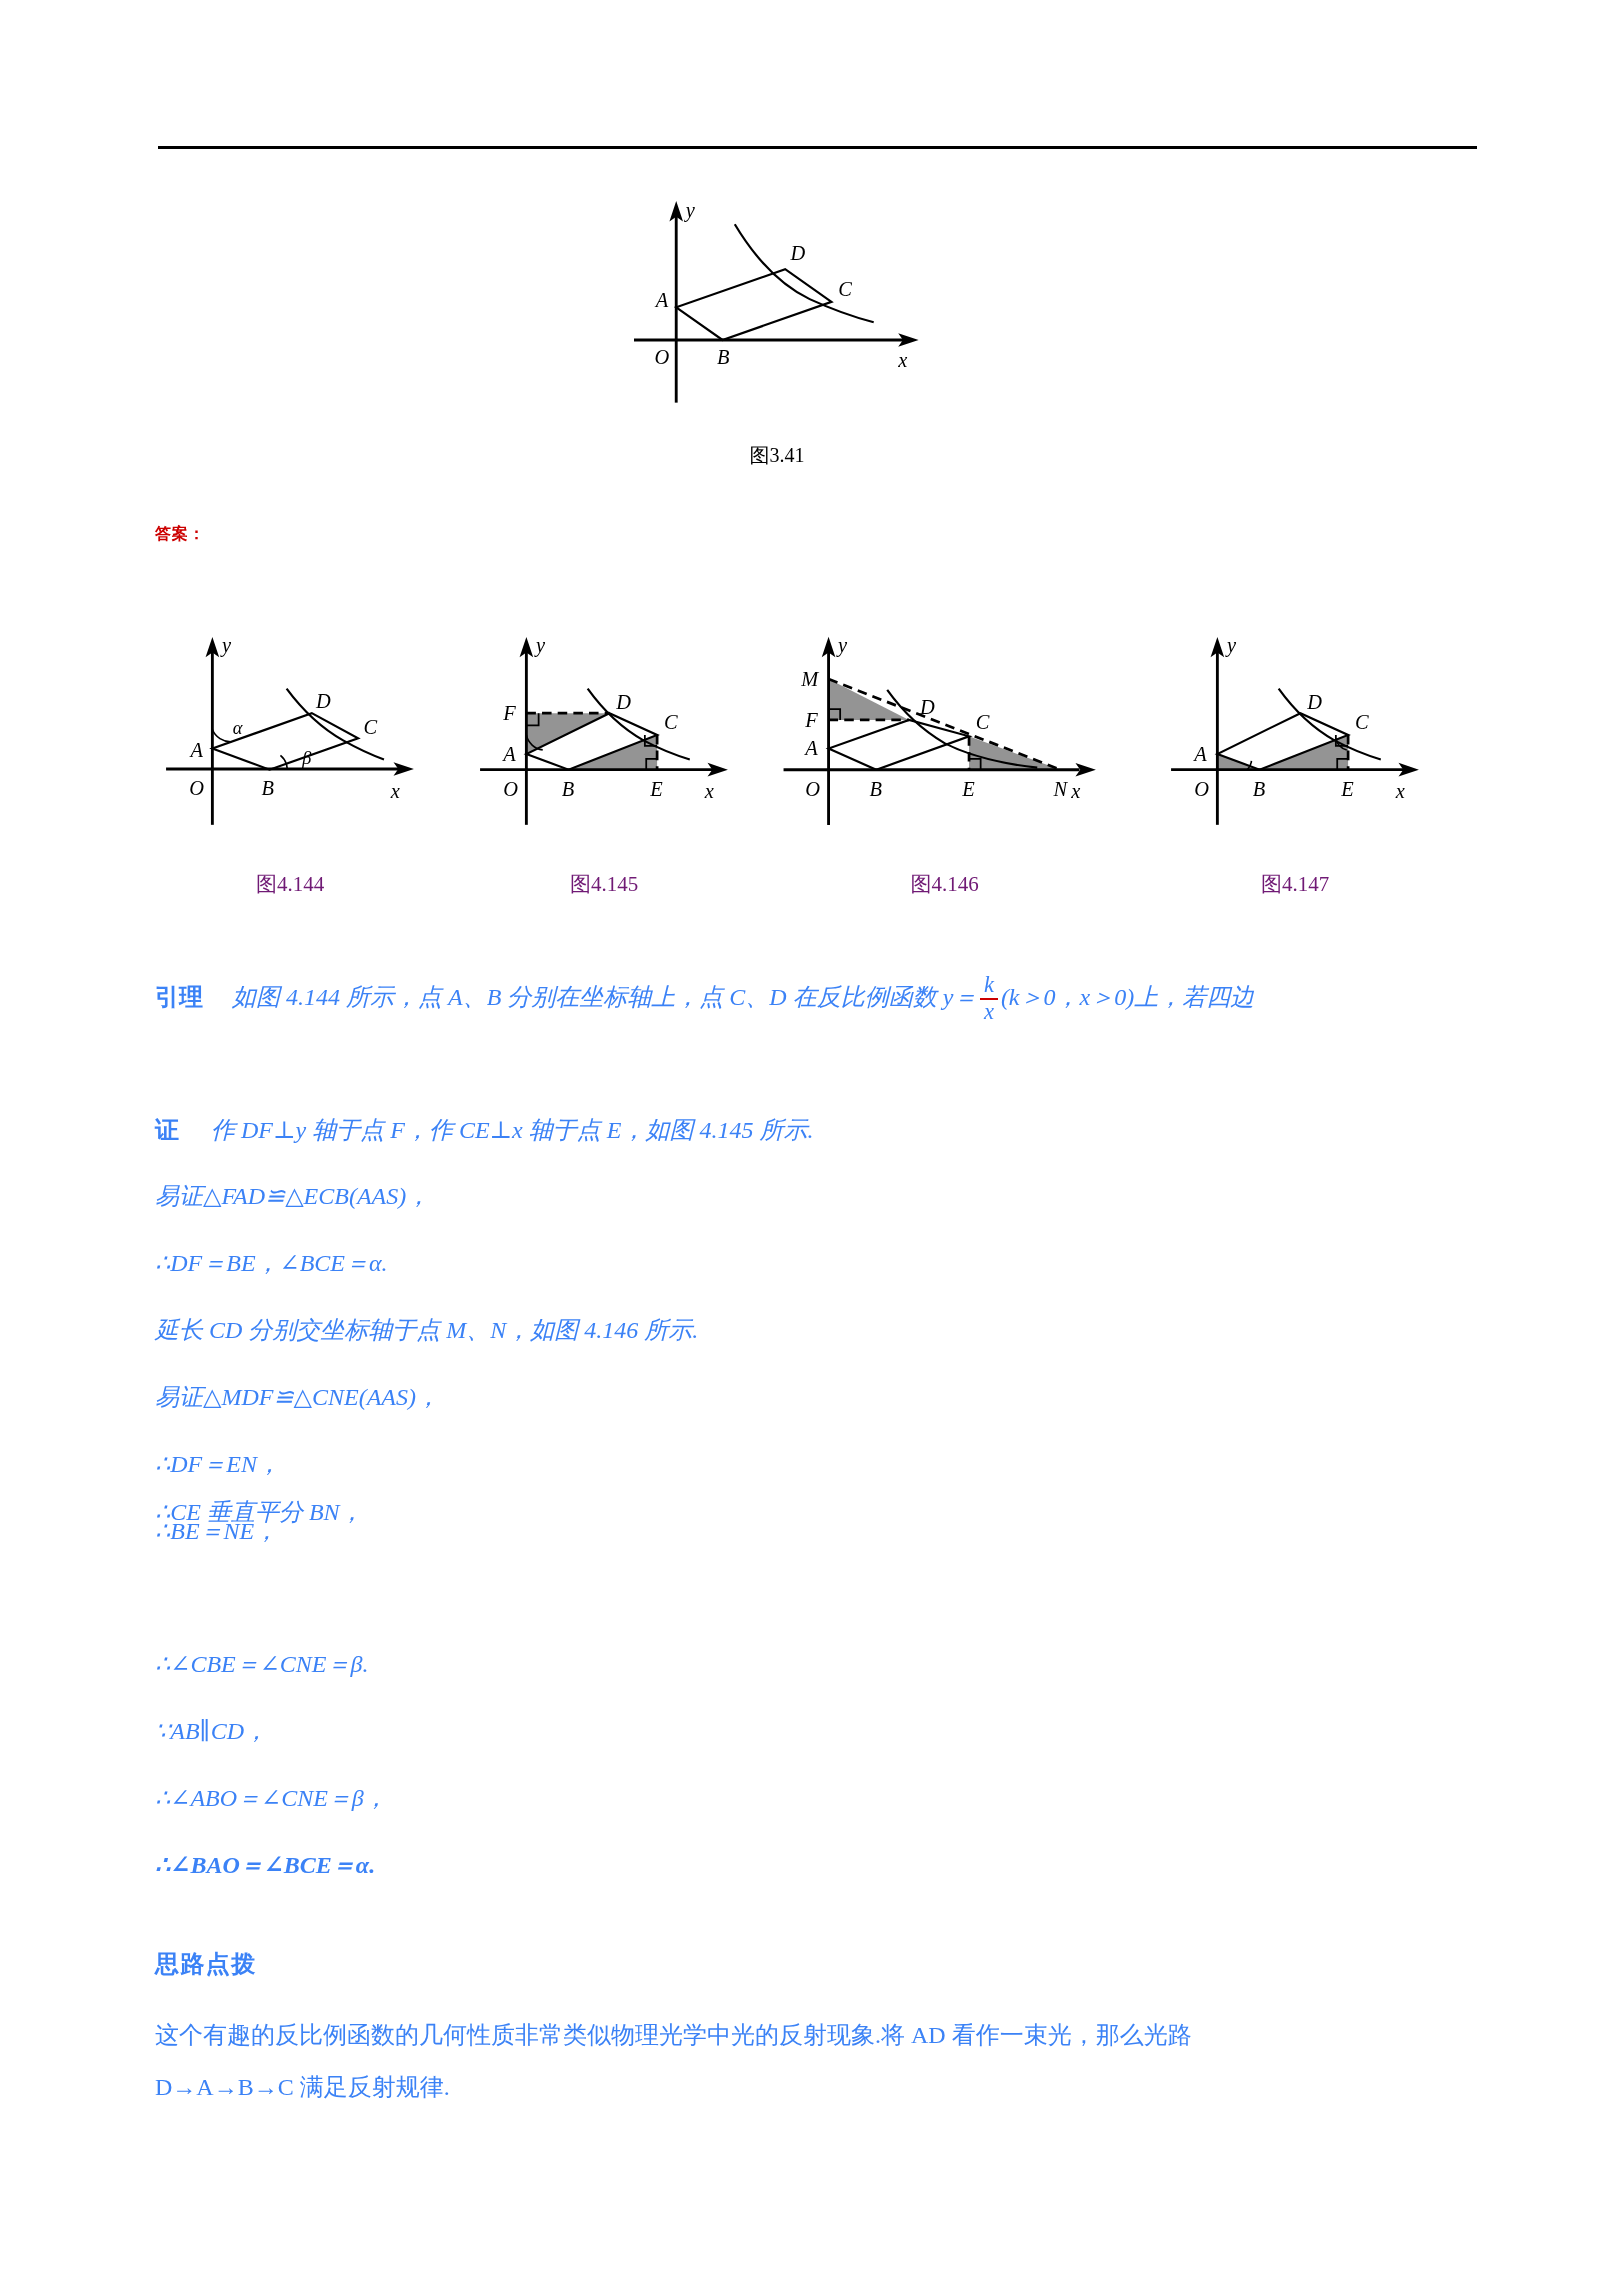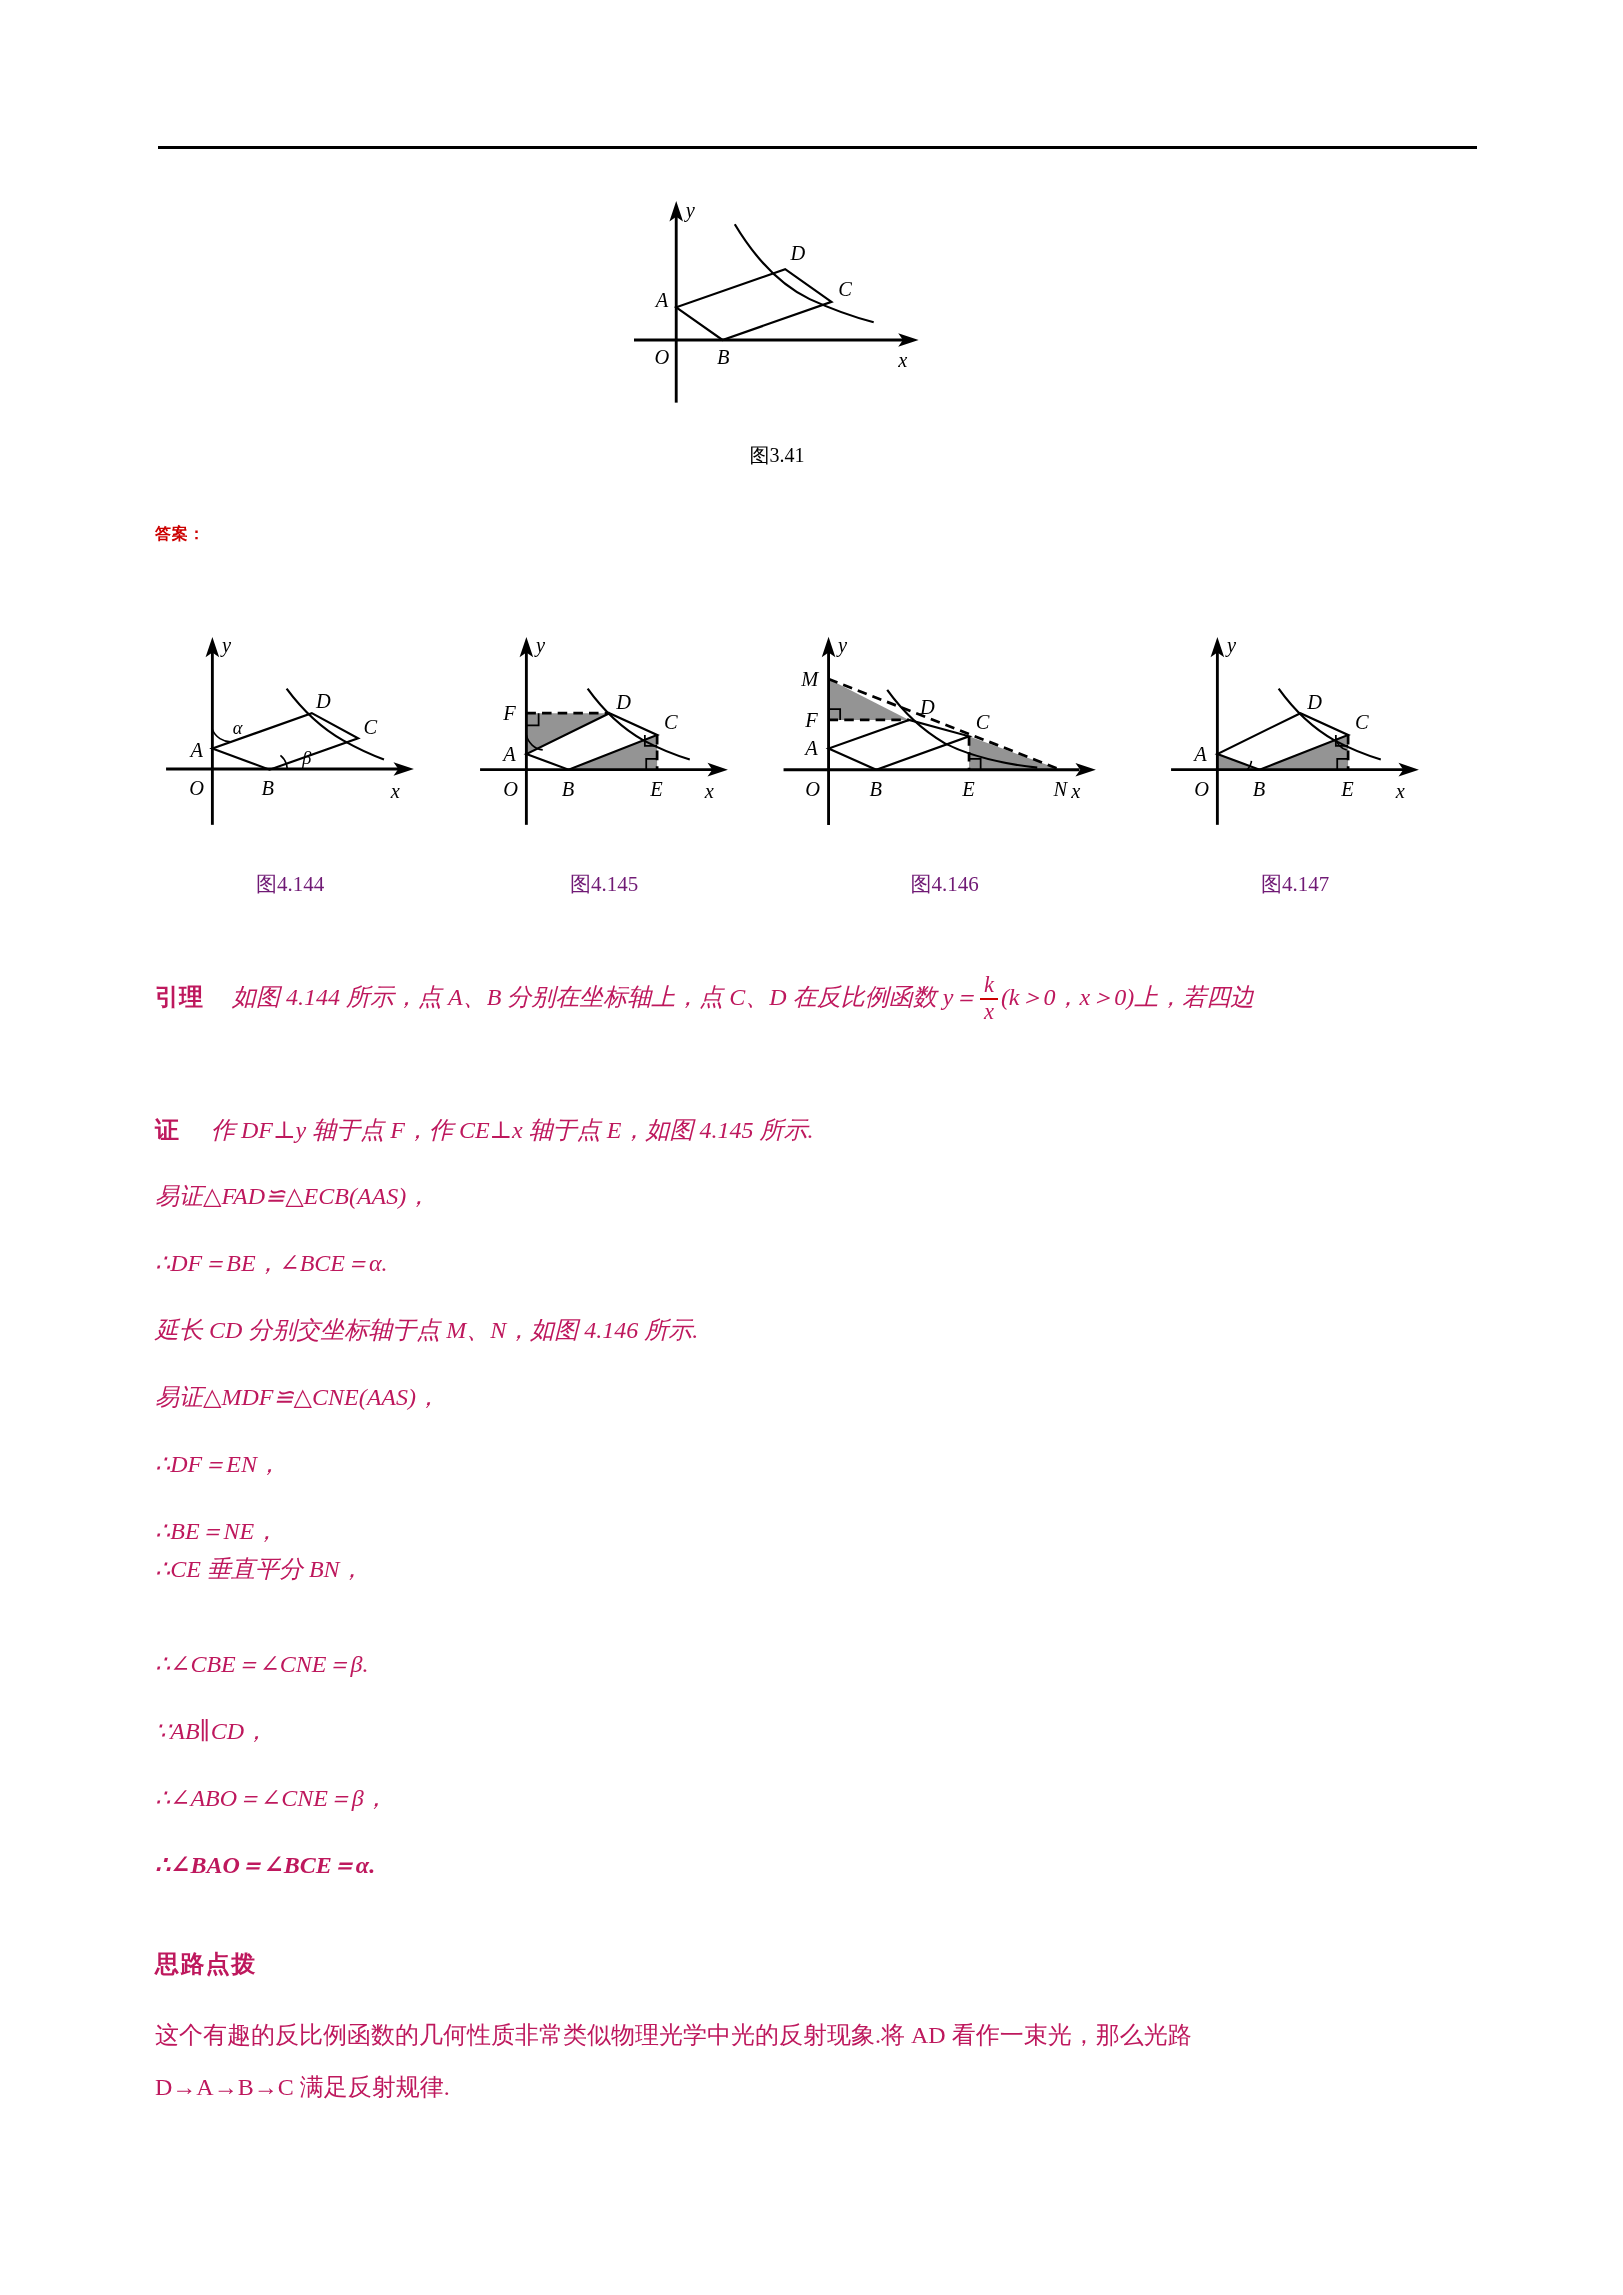--- a/index.html
+++ b/index.html
@@ -34,21 +34,21 @@
   .figrow{position:absolute;top:627px;left:0;width:1623px;height:225px;}
   .figbox{position:absolute;top:0;}
   .figcap{
     position:absolute;top:870px;font-size:21px;color:#701a75;text-align:center;
     font-family:"Liberation Serif","DejaVu Serif",serif;
   }
 
   
   .ptext{
     position:absolute;left:155px;
-    font-size:24px;line-height:34px;color:#be185d;
+    font-size:24px;line-height:34px;color:#3b82f6;
     font-family:"Liberation Serif","DejaVu Serif",serif;
     white-space:nowrap;
   }
   .it{font-style:italic;}
   .bold{font-weight:700;}
   .sec-title{font-weight:700;letter-spacing:1.4px;}
 
   .frac{
     display:inline-block;vertical-align:middle;text-align:center;
     font-style:italic;line-height:1.0;margin:0 2.7px;position:relative;top:-1.4px;
@@ -247,21 +247,21 @@
   <div class="ptext" style="top:1113px;">
     <span class="bold">证</span>
     <span style="display:inline-block;width:26px"></span><span class="it">作 DF⊥y 轴于点 F，作 CE⊥x 轴于点 E，如图 4.145 所示.</span>
   </div>
   <div class="ptext it" style="top:1179px;">易证△FAD≌△ECB(AAS)，</div>
   <div class="ptext it" style="top:1246px;">∴DF＝BE，∠BCE＝α.</div>
   <div class="ptext it" style="top:1313px;">延长 CD 分别交坐标轴于点 M、N，如图 4.146 所示.</div>
   <div class="ptext it" style="top:1380px;">易证△MDF≌△CNE(AAS)，</div>
   <div class="ptext it" style="top:1447px;">∴DF＝EN，</div>
   <div class="ptext it" style="top:1514px;">∴BE＝NE，</div>
-  <div class="ptext it" style="top:1552px;">∴CE 垂直平分 BN，</div>
+  <div class="ptext it" style="top:1495px;">∴CE 垂直平分 BN，</div>
   <div class="ptext it" style="top:1647px;">∴∠CBE＝∠CNE＝β.</div>
   <div class="ptext it" style="top:1714px;">∵AB∥CD，</div>
   <div class="ptext it" style="top:1781px;">∴∠ABO＝∠CNE＝β，</div>
   <div class="ptext it" style="top:1848px;font-weight:bold;">∴∠BAO＝∠BCE＝α.</div>
 
   <div class="ptext sec-title" style="top:1947px;">思路点拨</div>
   <div class="ptext" style="top:2018px;">这个有趣的反比例函数的几何性质非常类似物理光学中光的反射现象.将 AD 看作一束光，那么光路</div>
   <div class="ptext" style="top:2070px;">D→A→B→C 满足反射规律.</div>
 
 </div>

